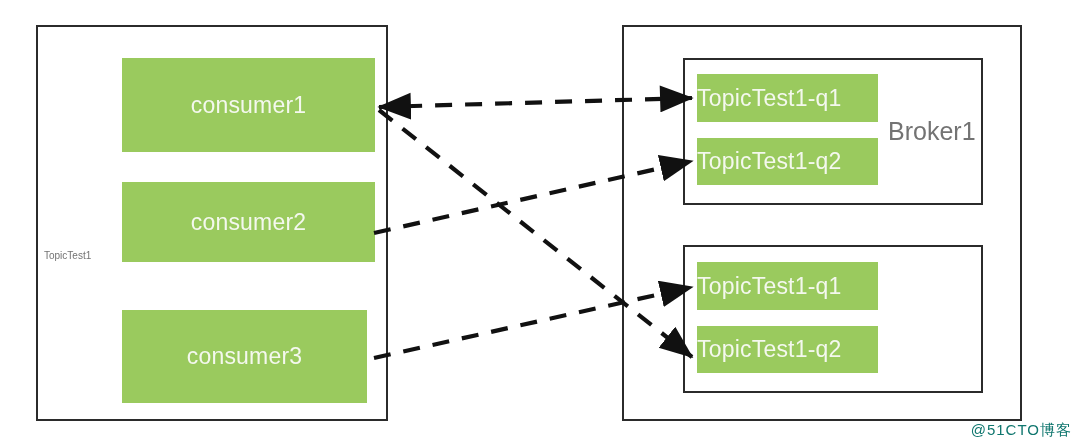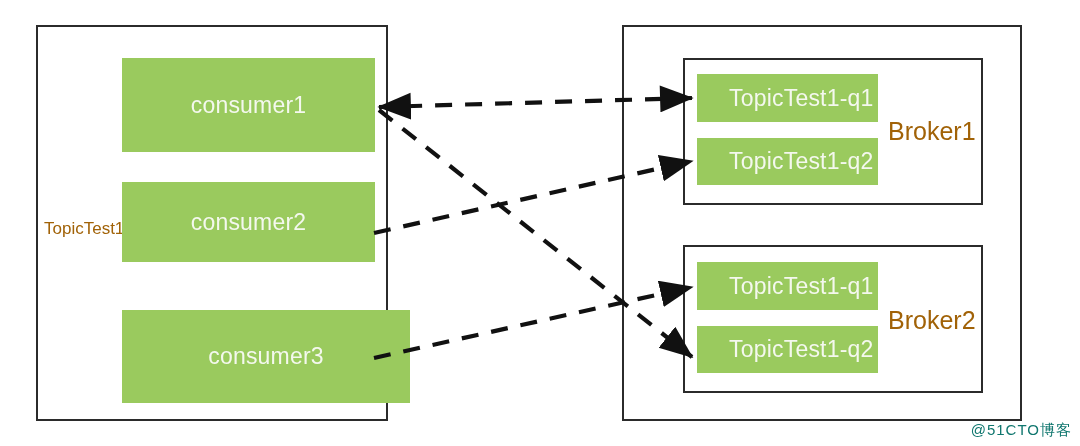--- a/index.html
+++ b/index.html
@@ -7,24 +7,24 @@
   #stage{position:relative;width:1080px;height:446px;background:#ffffff;overflow:hidden;}
 
   .outer-box{position:absolute;background:#ffffff;border:2px solid #2b2b2b;box-sizing:border-box;}
   .inner-box{position:absolute;background:#ffffff;border:2px solid #2b2b2b;box-sizing:border-box;}
 
   .green-box{position:absolute;background:#9ACA5E;box-sizing:border-box;
              display:flex;align-items:center;}
   .green-box .gb-label{color:#F4F8EE;font-size:23px;letter-spacing:0.2px;white-space:nowrap;}
 
   .consumer-box .gb-label{width:100%;text-align:center;}
-  .queue-box .gb-label{padding-left:32px;text-align:left;}
+  .queue-box .gb-label{padding-left:0;text-align:left;}
 
-  .plain-label{position:absolute;color:#a16207;white-space:nowrap;}
-  .topic-label{font-size:17px;}
+  .plain-label{position:absolute;color:#737373;white-space:nowrap;}
+  .topic-label{font-size:10px;margin-top:31px;}
   .broker-label{font-size:25px;}
 
   #edges{position:absolute;left:0;top:0;width:1080px;height:446px;pointer-events:none;}
 
   .watermark{position:absolute;right:8px;bottom:6px;font-size:15px;color:#0f766e;
              letter-spacing:1px;white-space:nowrap;}
 </style>
 </head>
 <body>
 
@@ -35,21 +35,21 @@
   <div class="plain-label topic-label" style="left:44px;top:219px;">TopicTest1</div>
 
   <div class="green-box consumer-box" style="left:122px;top:58px;width:253px;height:94px;">
     <span class="gb-label">consumer1</span>
   </div>
 
   <div class="green-box consumer-box" style="left:122px;top:182px;width:253px;height:80px;">
     <span class="gb-label">consumer2</span>
   </div>
 
-  <div class="green-box consumer-box" style="left:122px;top:310px;width:288px;height:93px;justify-content:flex-end;">
+  <div class="green-box consumer-box" style="left:122px;top:310px;width:245px;height:93px;justify-content:flex-end;">
     <span class="gb-label">consumer3</span>
   </div>
 
   <div class="outer-box" style="left:622px;top:25px;width:400px;height:396px;"></div>
 
   <div class="inner-box" style="left:683px;top:58px;width:300px;height:147px;"></div>
 
   <div class="green-box queue-box" style="left:697px;top:74px;width:181px;height:48px;">
     <span class="gb-label">TopicTest1-q1</span>
   </div>
@@ -63,21 +63,20 @@
   <div class="inner-box" style="left:683px;top:245px;width:300px;height:148px;"></div>
 
   <div class="green-box queue-box" style="left:697px;top:262px;width:181px;height:48px;">
     <span class="gb-label">TopicTest1-q1</span>
   </div>
 
   <div class="green-box queue-box" style="left:697px;top:326px;width:181px;height:47px;">
     <span class="gb-label">TopicTest1-q2</span>
   </div>
 
-  <div class="plain-label broker-label" style="left:888px;top:306px;">Broker2</div>
 
   <svg id="edges" viewBox="0 0 1080 446">
     <defs>
       <marker id="ah-end" markerWidth="9" markerHeight="9" refX="7.6" refY="3.2" orient="auto" markerUnits="strokeWidth">
         <path d="M0,0 L8,3.2 L0,6.4 z" fill="#111111"></path>
       </marker>
       <marker id="ah-start" markerWidth="9" markerHeight="9" refX="0.4" refY="3.2" orient="auto" markerUnits="strokeWidth">
         <path d="M8,0 L0,3.2 L8,6.4 z" fill="#111111"></path>
       </marker>
     </defs>

